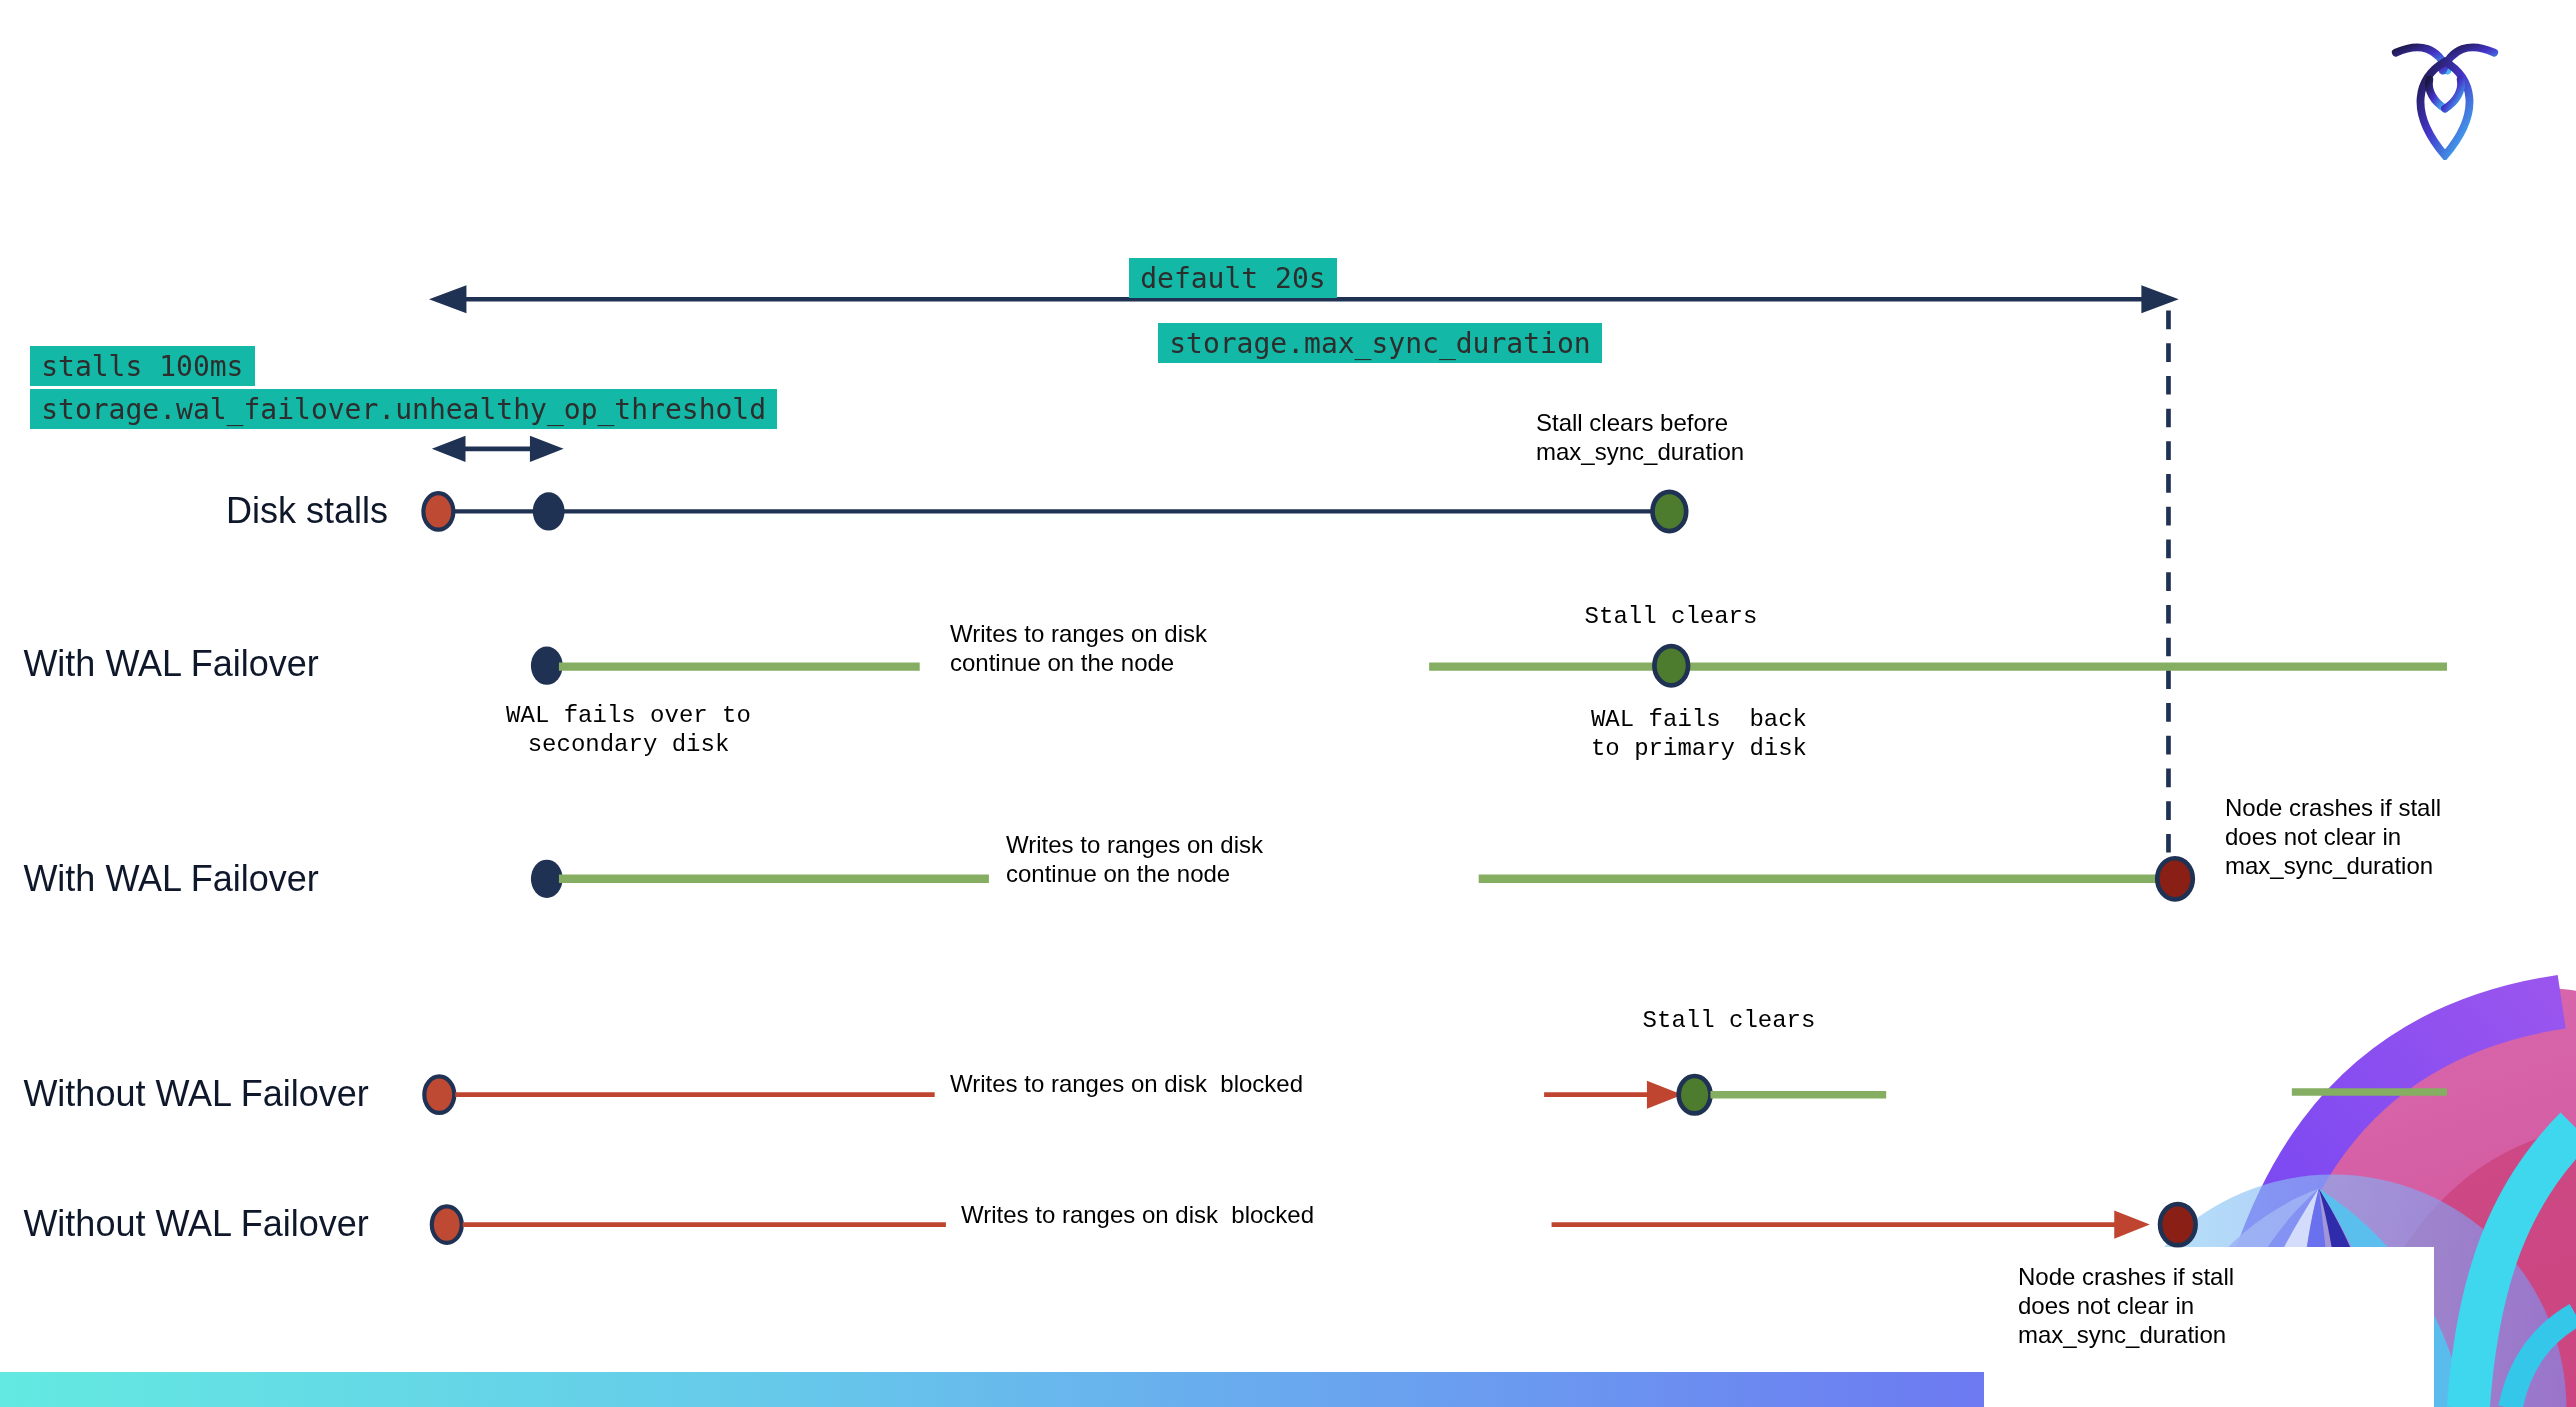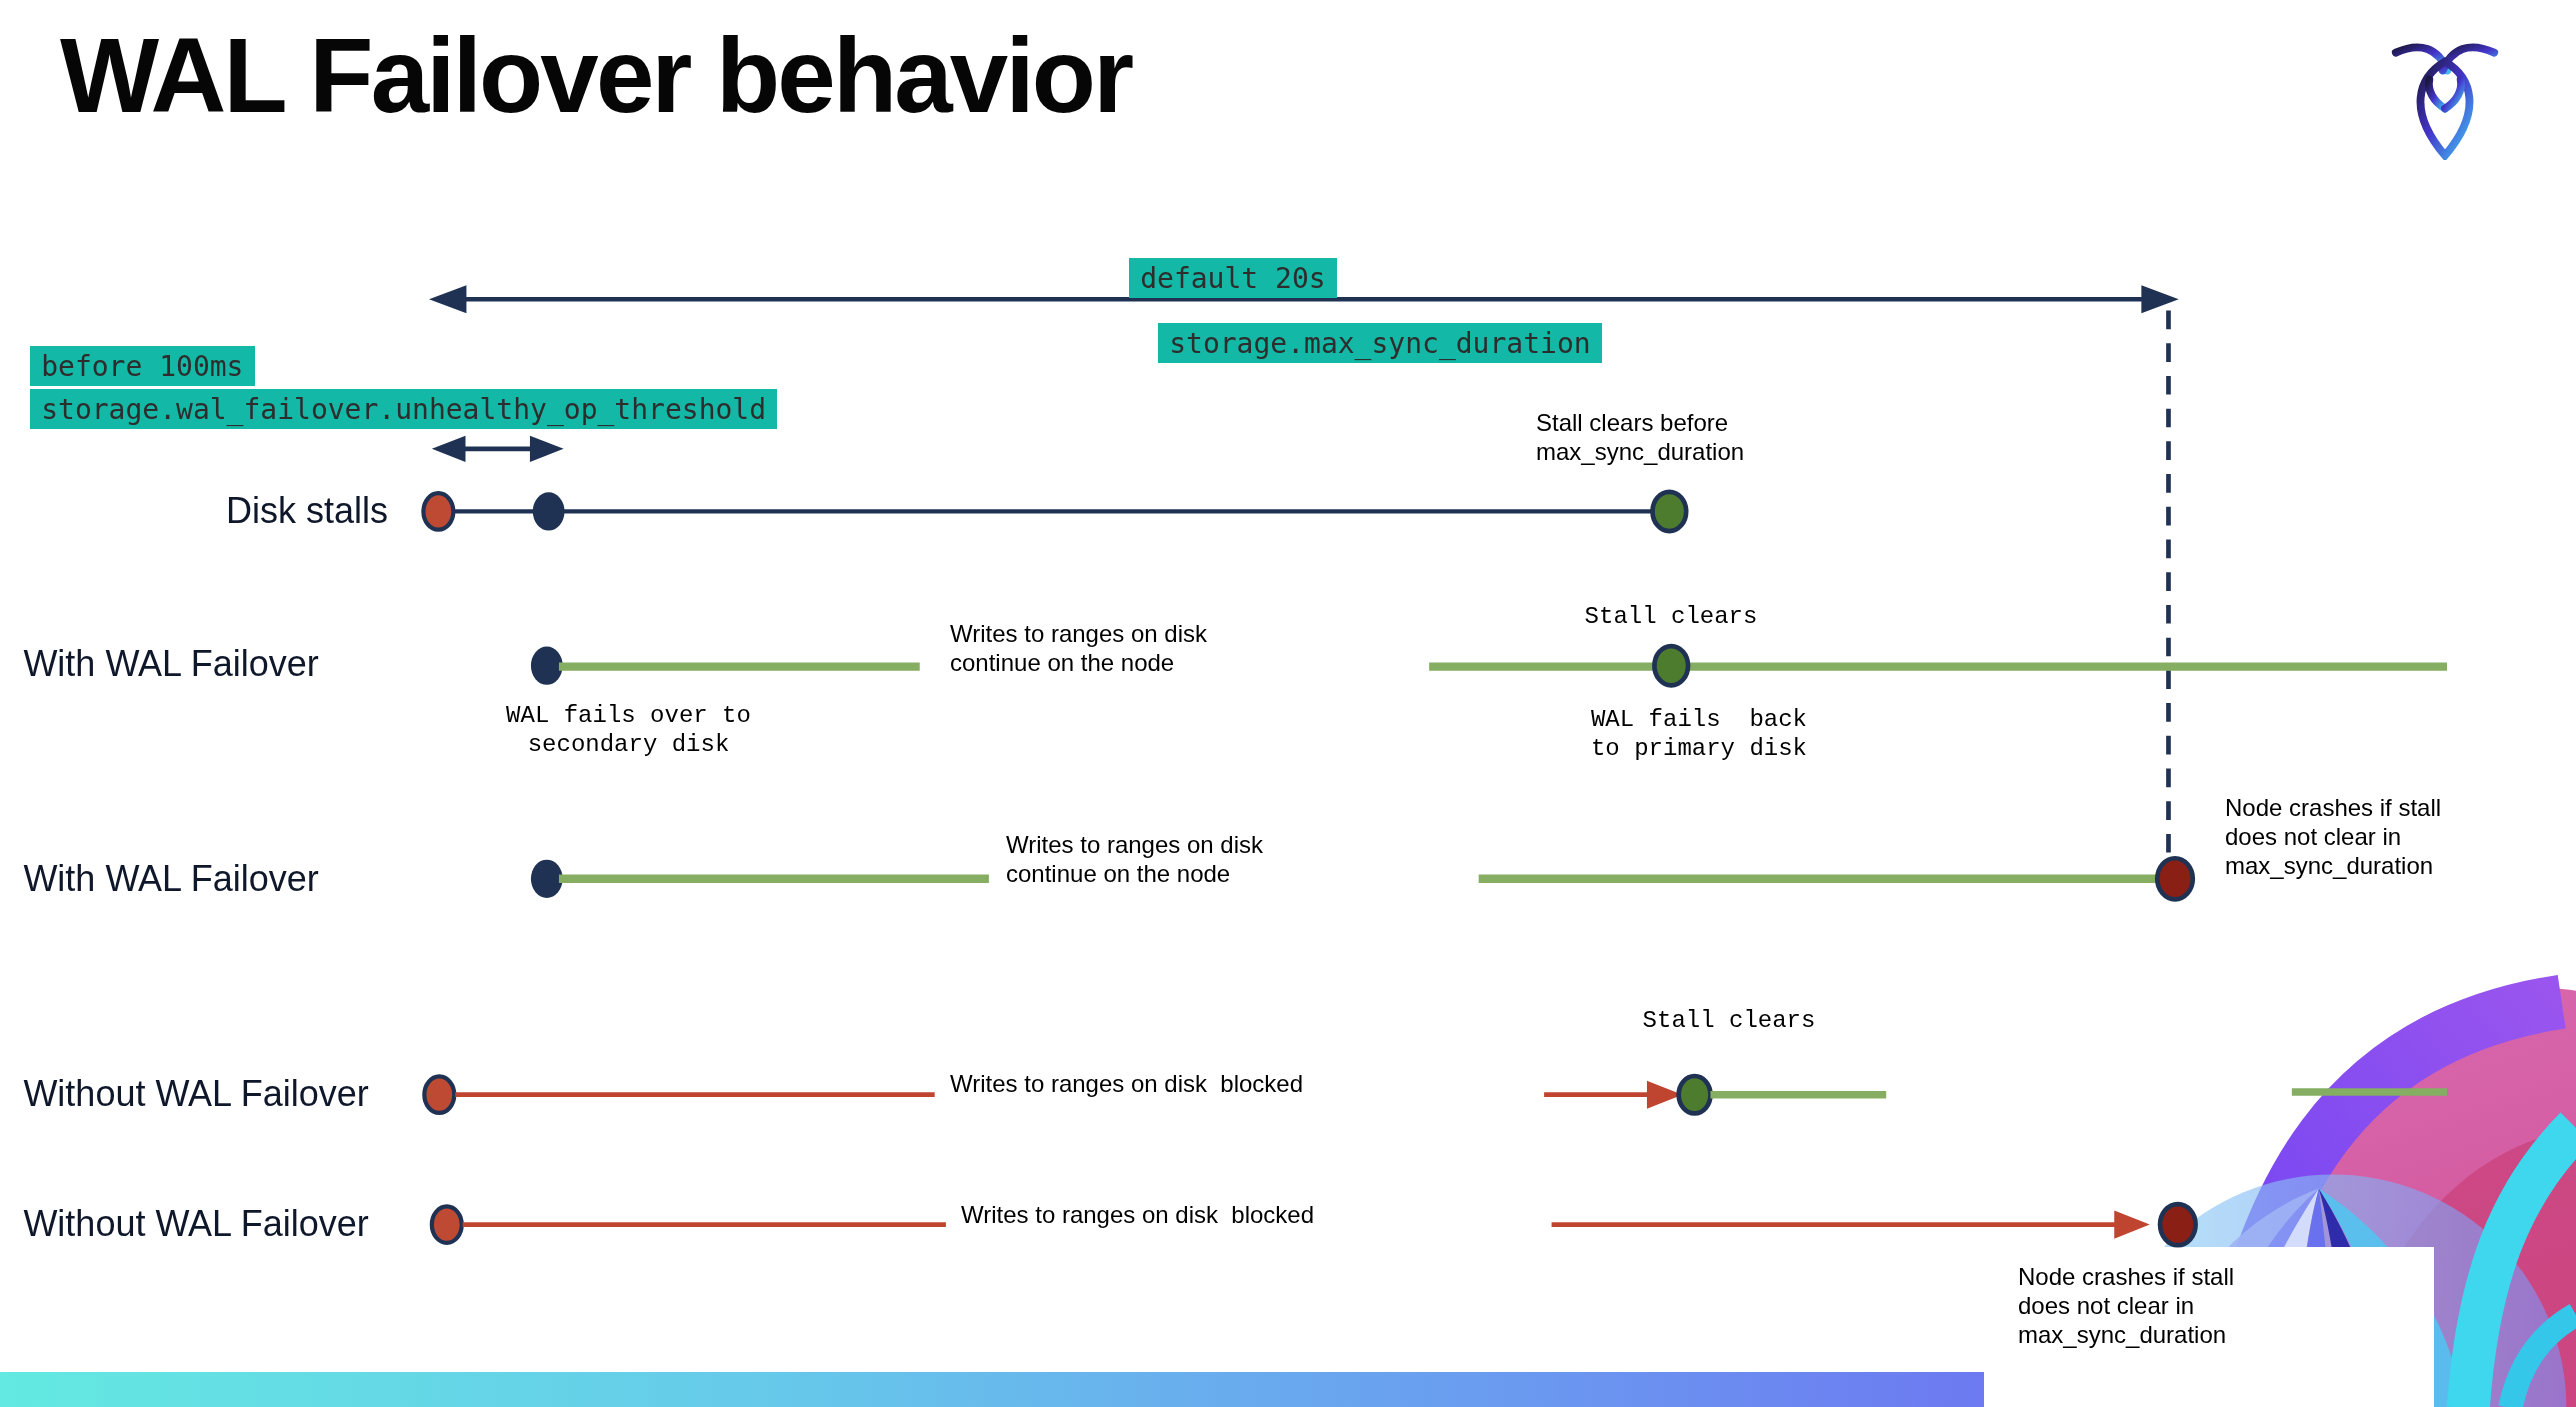--- a/index.html
+++ b/index.html
@@ -115,21 +115,20 @@
       <ellipse cx="478" cy="1310" rx="16" ry="19.5" stroke-width="4.5" fill="#bf4a33" stroke="#203253"></ellipse>
       <line x1="495" y1="1310" x2="1012" y2="1310" stroke-width="5" stroke="#bf4530"></line>
       <line x1="1660" y1="1310" x2="2266" y2="1310" stroke-width="5" stroke="#bf4530"></line>
       <polygon points="2300,1310 2262,1295 2262,1325" fill="#bf4530"></polygon>
       <ellipse cx="2330" cy="1310" rx="19" ry="22" stroke-width="5" fill="#8a1f16" stroke="#203253"></ellipse>
     </g>
   </svg>
 
   <div class="abs textlayer" style="left:0;top:0;width:2576px;height:1408px;">
 
-    <div class="abs title" style="left:60px;top:20.6px;">WAL Failover behavior</div>
 
     <svg class="abs" style="left:2389px;top:37px;" width="112" height="123" viewBox="0 0 100 110">
       <defs>
         <linearGradient id="logoG" x1="0" y1="0" x2="0.9" y2="1">
           <stop offset="0" stop-color="#1b1740"></stop>
           <stop offset="0.5" stop-color="#4434c8"></stop>
           <stop offset="1" stop-color="#41b7f3"></stop>
         </linearGradient>
       </defs>
       <g stroke="url(#logoG)" stroke-width="7" fill="none" stroke-linecap="round">
@@ -137,21 +136,21 @@
         <path d="M94,14 C72,4 56,10 48,30"></path>
         <path d="M50,22 C74,36 84,66 50,106 C16,66 26,36 50,22 Z"></path>
         <path d="M50,104 L50,64"></path>
         <path d="M50,64 C40,58 34,48 36,38"></path>
         <path d="M50,64 C60,58 66,48 64,38"></path>
       </g>
     </svg>
 
     <span class="abs code" style="left:1129px;top:258px;">default 20s</span>
     <span class="abs code" style="left:1158px;top:299px;margin-top:24px;">storage.max_sync_duration</span>
-    <span class="abs code" style="left:30px;top:346px;">before 100ms</span>
+    <span class="abs code" style="left:30px;top:346px;">stalls 100ms</span>
     <span class="abs code" style="left:30px;top:389px;">storage.wal_failover.unhealthy_op_threshold</span>
 
     <div class="abs rowlabel right" style="left:140px;top:490px;width:248px;">Disk stalls</div>
     <div class="abs rowlabel" style="left:23.4px;top:643px;">With WAL Failover</div>
     <div class="abs rowlabel" style="left:23.4px;top:858px;">With WAL Failover</div>
     <div class="abs rowlabel" style="left:23.4px;top:1073px;">Without WAL Failover</div>
     <div class="abs rowlabel" style="left:23.4px;top:1203px;">Without WAL Failover</div>
 
     <div class="abs note" style="left:1536px;top:408px;">Stall clears before
 max_sync_duration</div>

